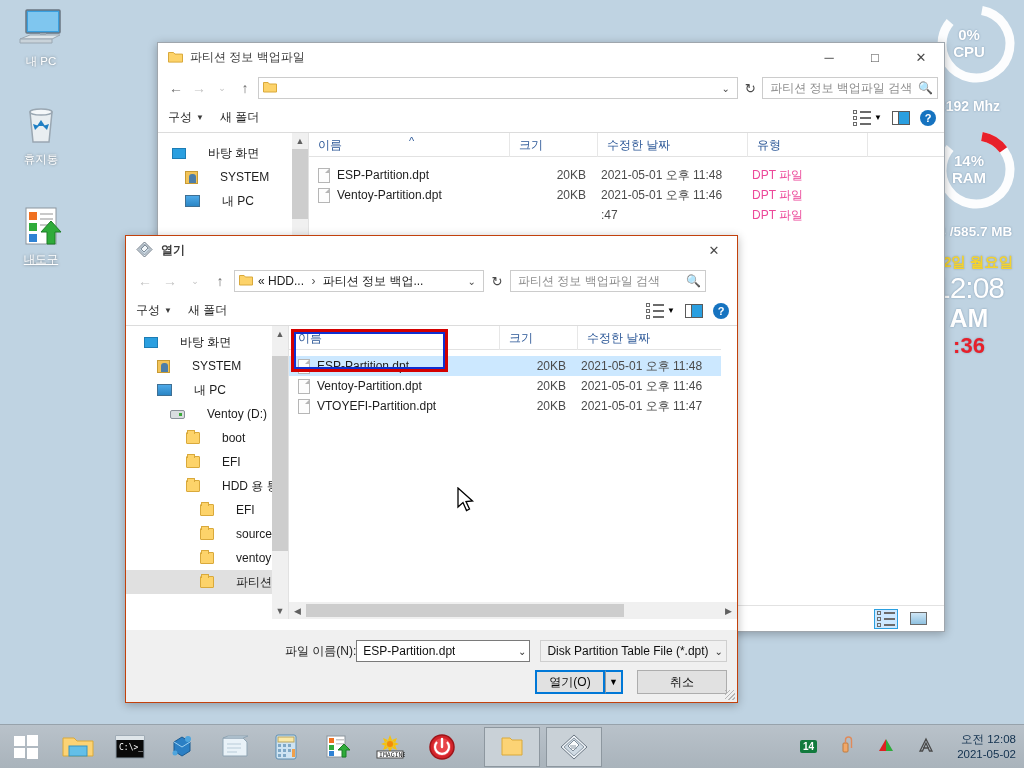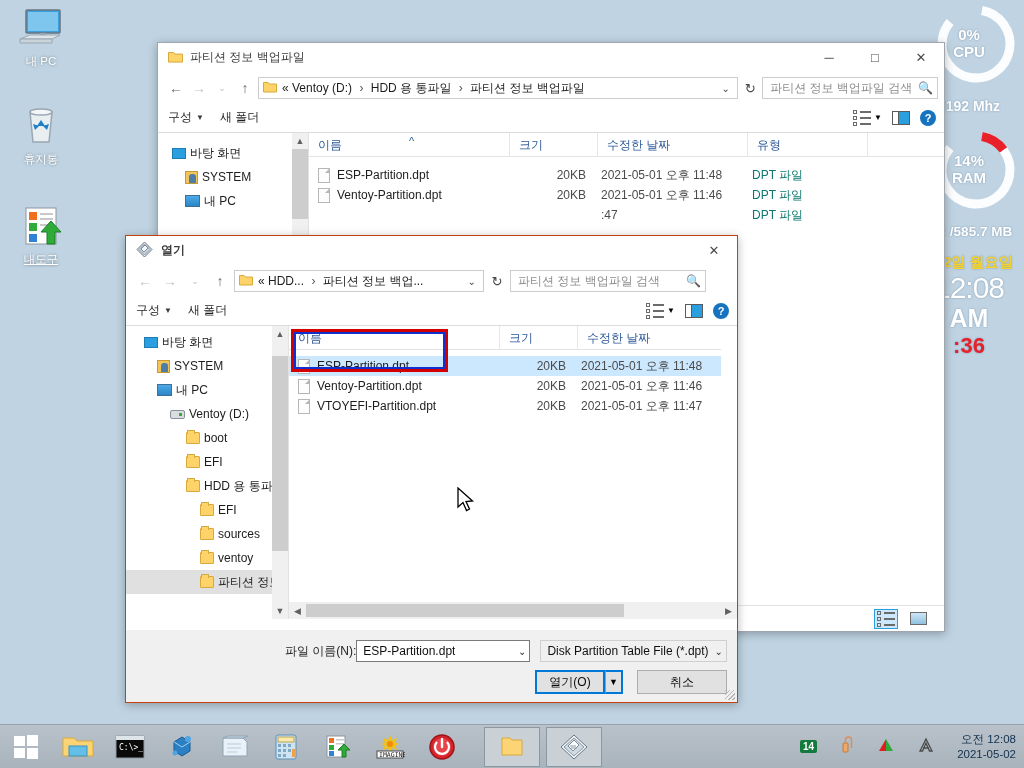--- a/index.html
+++ b/index.html
@@ -96,30 +96,30 @@
   .colhdr { display: flex; height: 24px; align-items: center;
             border-bottom: 1px solid #e2e2e2; background: #fff; }
   .colhdr .c { font-size: 12px; color: #2b5797; padding-left: 9px;
                border-left: 1px solid #e7e7e7; height: 24px; line-height: 24px; overflow: hidden; }
   .colhdr .c:first-child { border-left: none; }
   .row { display: flex; height: 20px; align-items: center; font-size: 12px; color: #1d1d1d; }
   .row.sel { background: #cce8ff; }
   .row .nm { display: flex; align-items: center; gap: 7px; padding-left: 9px; }
   .row .sz { text-align: right; color: #4b4b4b; padding-right: 11px; }
   .row .dt { color: #4b4b4b; padding-left: 4px; }
-  .row .tp { color: #0f766e; padding-left: 5px; }
+  .row .tp { color: #ec4899; padding-left: 5px; }
   .fileicon { width: 12px; height: 15px; background: #fdfdfd; border: 1px solid #b6b6b6;
               position: relative; flex: none; }
   .fileicon:after { content:""; position:absolute; right:-1px; top:-1px;
               border-width: 0 0 5px 5px; border-style: solid;
               border-color: transparent transparent #b6b6b6 transparent; }
 
   
   .tree { font-size: 12px; color: #1d1d1d; }
-  .tnode { height: 24px; display: flex; align-items: center; gap: 4px; white-space: nowrap; }
+  .tnode { height: 24px; display: flex; align-items: center; gap: 22px; white-space: nowrap; }
   .tnode.selected { background: #e0e0e0; }
   .folder { width: 14px; height: 12px; flex: none; position: relative;
             background: #fdd36a; border: 1px solid #d9a93b; border-radius: 1px; }
   .folder:before { content:""; position:absolute; left:0; top:-3px; width: 6px; height: 3px;
             background: #fdd36a; border: 1px solid #d9a93b; border-bottom: none; border-radius: 1px 1px 0 0;}
   .mon { width: 14px; height: 11px; background: #2a9fe0; border: 1px solid #1c7cb4; flex:none;}
   .pcicon { width: 15px; height: 12px; background: linear-gradient(#4ea9e8,#2b86c5);
             border: 1px solid #3f6f93; flex:none; }
   .driveicon { width: 15px; height: 9px; background: #d9dde0; border: 1px solid #8a9099;
             border-radius: 2px; flex: none; position: relative; }
@@ -285,28 +285,20 @@
     <div class="addrrow">
       <div class="navbtn">←</div>
       <div class="navbtn dim">→</div>
       <div class="navbtn dim" style="font-size:9px;">⌄</div>
       <div class="navbtn">↑</div>
       <div class="addrbox" style="width:480px; flex:none;">
         <span style="margin-right:5px;">
           <svg width="14" height="12" viewBox="0 0 14 12">
             <path d="M0.5 1.5 h4.6 l1.3 1.5 H13.5 v8 H0.5z" fill="#fdd36a" stroke="#d9a93b"></path>
           </svg>
-        </span>
-        <span class="crumb">
-          <span>«</span>
-          <span>Ventoy (D:)</span>
-          <span class="sep">›</span>
-          <span>HDD 용 통파일</span>
-          <span class="sep">›</span>
-          <span>파티션 정보 백업파일</span>
         </span>
         <span class="addr-caret">⌄</span>
       </div>
       <div class="refresh">↻</div>
       <div class="searchbox" style="width:192px;">
         <span>파티션 정보 백업파일 검색</span>
         <span class="mag">🔍</span>
       </div>
     </div>
 

